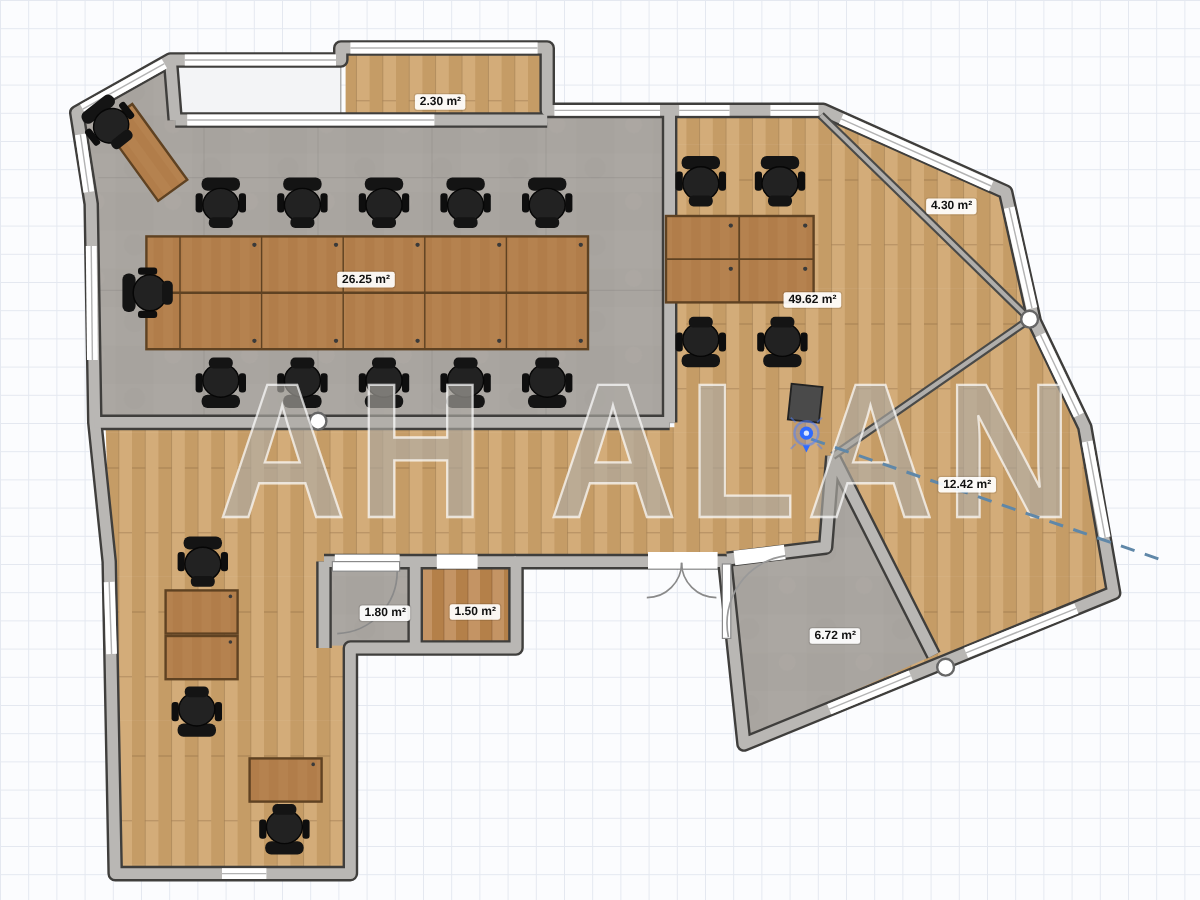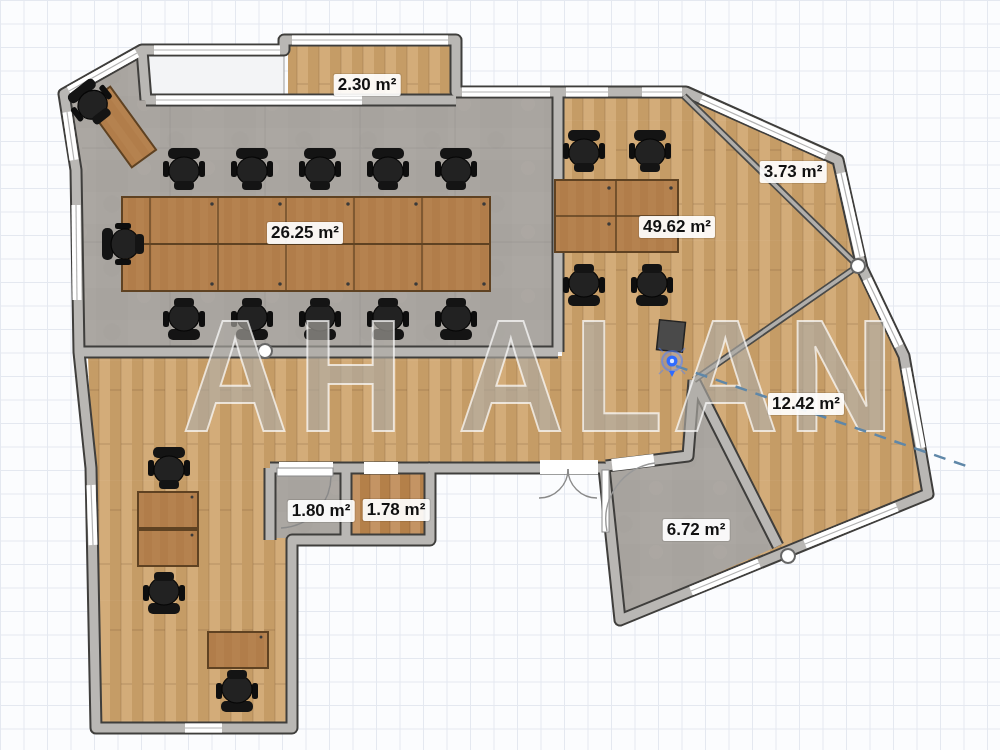--- a/index.html
+++ b/index.html
@@ -17,21 +17,21 @@
     position:absolute;left:182px;top:296px;z-index:5;
     font-size:160px;font-weight:bold;line-height:1;letter-spacing:10px;white-space:pre;
     color:rgba(125,120,110,0.40);
     -webkit-text-stroke:2px rgba(255,255,255,0.70);
     text-shadow:0 0 1px rgba(255,255,255,0.4);
     transform:scaleX(0.92);transform-origin:left top;
     pointer-events:none;user-select:none;
   }
   .area-label{
     position:absolute;z-index:8;transform:translate(-50%,-50%);
-    font-size:17px;font-weight:bold;color:#111;white-space:nowrap;
+    font-size:10px;font-weight:bold;color:#111;white-space:nowrap;
     background:rgba(255,255,255,0.92);padding:1px 4px;border-radius:2px;
     box-shadow:0 0 0 1px rgba(0,0,0,0.10);
   }
   .ovtop{z-index:7;}
 </style>
 </head>
 <body>
 
 <div class="stage">
 
@@ -265,20 +265,20 @@
           <line x1="13" y1="13" x2="9" y2="9"></line>
       </g>
       <circle r="5.5" fill="#2f6bff"></circle>
       <circle r="2.2" fill="#dbe7ff"></circle>
       <path d="M-3,10 L3,10 L0,16 Z" fill="#2f6bff"></path>
     </g>
   </svg>
 
   <div class="area-label" style="left:367px;top:85px">2.30 m²</div>
   <div class="area-label" style="left:305px;top:233px">26.25 m²</div>
-  <div class="area-label" style="left:677px;top:227px">49.62 m²</div>
-  <div class="area-label" style="left:793px;top:172px">3.73 m²</div>
+  <div class="area-label" style="left:677px;top:250px">49.62 m²</div>
+  <div class="area-label" style="left:793px;top:172px">4.30 m²</div>
   <div class="area-label" style="left:806px;top:404px">12.42 m²</div>
   <div class="area-label" style="left:321px;top:511px">1.80 m²</div>
-  <div class="area-label" style="left:396px;top:510px">1.78 m²</div>
+  <div class="area-label" style="left:396px;top:510px">1.50 m²</div>
   <div class="area-label" style="left:696px;top:530px">6.72 m²</div>
 
 </div>
 
 </body></html>

